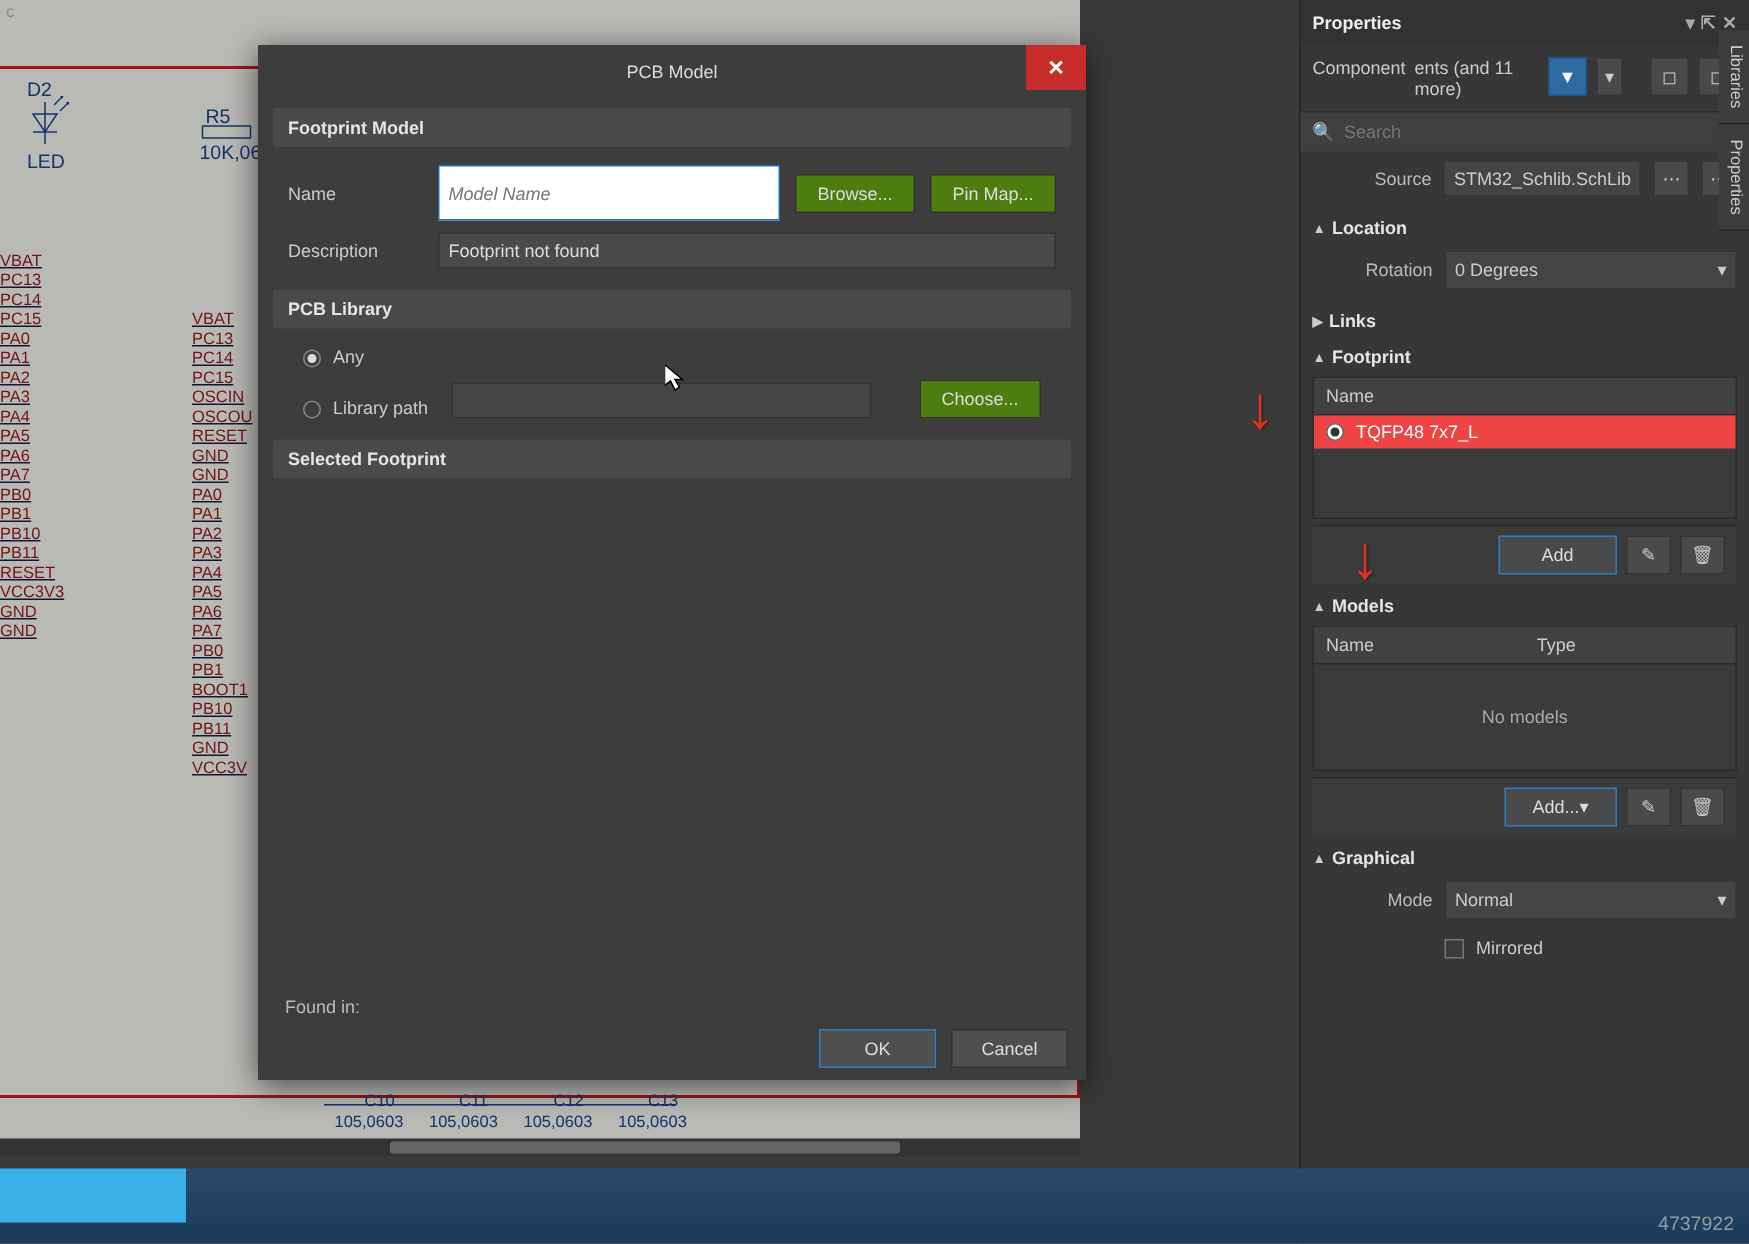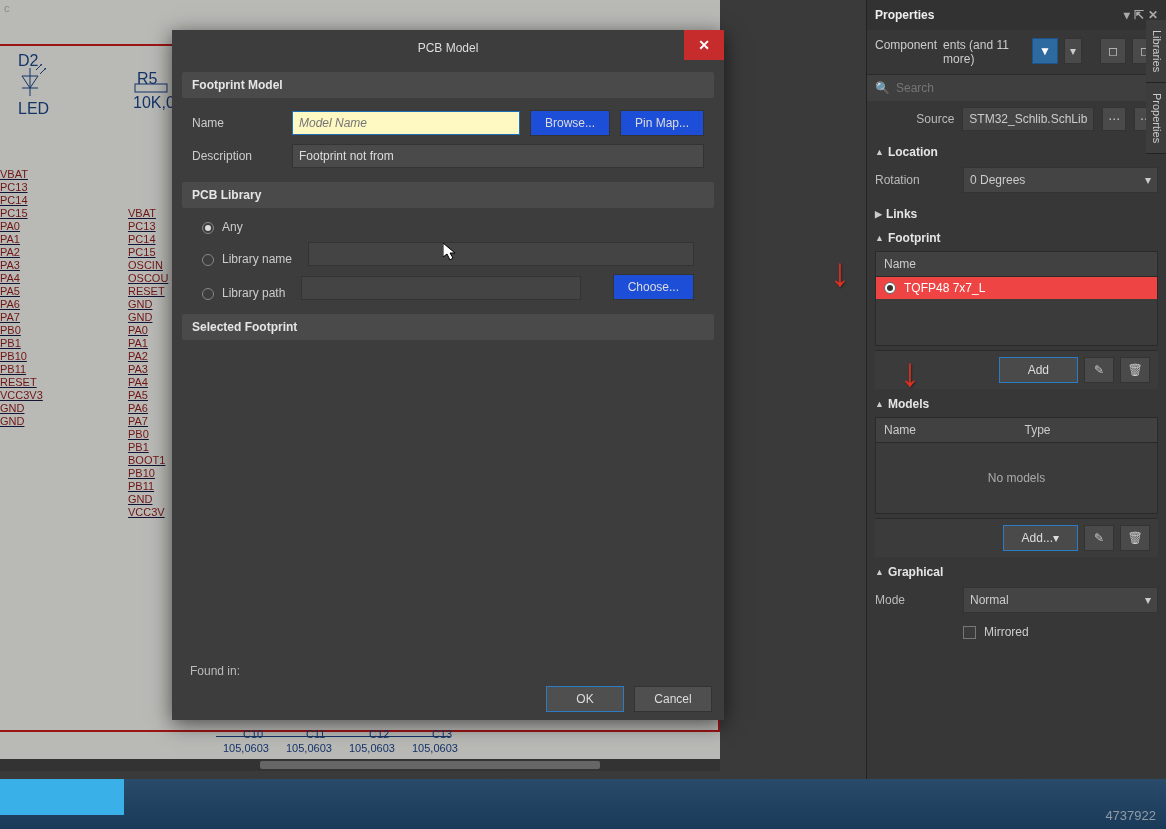--- a/index.html
+++ b/index.html
@@ -3,31 +3,31 @@
 <meta charset="utf-8">
 <style>
 *{box-sizing:border-box;margin:0;padding:0;font-family:"Segoe UI",Tahoma,sans-serif;font-size:12px;user-select:none}
 body{background:#1a1a1a;width:1166px;height:829px;overflow:hidden;position:relative;color:#ccc}
 .root{display:flex;height:100%}
 .canvas-area{flex:1;background:#3a3a3a;position:relative;overflow:hidden}
 .schematic{position:absolute;left:0;top:0;width:720px;height:760px;background:#fcfcf8}
 .red-border{position:absolute;left:0;top:44px;width:720px;height:688px;border:2px solid #d00000;border-left:none}
 .dim-overlay{position:absolute;left:0;top:0;width:720px;height:760px;background:rgba(60,60,60,.35)}
 .netlabel{position:absolute;color:#8b0000;font-size:11px;text-decoration:underline;text-decoration-color:#003;line-height:13px;white-space:nowrap}
-.part{position:absolute;color:#003080;font-size:16px}
+.part{position:absolute;color:#003080;font-size:13px}
 .dialog{position:absolute;left:172px;top:30px;width:552px;height:690px;background:#3d3d3d;box-shadow:0 4px 20px rgba(0,0,0,.6);display:flex;flex-direction:column}
 .dlg-title{height:36px;display:flex;align-items:center;justify-content:center;background:#3d3d3d;position:relative;color:#ddd;font-size:13px}
 .dlg-close{position:absolute;right:0;top:0;width:40px;height:30px;background:#c72c2c;display:flex;align-items:center;justify-content:center;color:#fff;font-size:14px;font-weight:bold;cursor:pointer}
 .dlg-body{flex:1;padding:6px 10px;overflow:hidden}
 .section-hdr{background:#4a4a4a;color:#e5e5e5;font-weight:bold;padding:6px 10px;margin-bottom:8px;border-radius:2px}
 .form-row{display:flex;align-items:center;padding:4px 10px;gap:10px}
 .form-lbl{width:90px;color:#ccc}
-.text-input{flex:1;height:24px;background:#fef9c3;border:1px solid #1e6fb8;padding:2px 6px;color:#888;font-style:italic}
+.text-input{flex:1;height:37px;background:#ffffff;border:1px solid #1e6fb8;padding:2px 6px;color:#888;font-style:italic}
 .text-static{flex:1;height:24px;background:#4a4a4a;border:1px solid #333;padding:4px 6px;color:#ddd}
-.dlg-btn{height:26px;padding:0 14px;background:#1d4ed8;border:1px solid #333;color:#ddd;cursor:pointer;display:flex;align-items:center;justify-content:center}
+.dlg-btn{height:26px;padding:0 14px;background:#4d7c0f;border:1px solid #333;color:#ddd;cursor:pointer;display:flex;align-items:center;justify-content:center}
 .radio-row{display:flex;align-items:flex-end;padding:4px 20px;gap:8px}
 .radio{width:12px;height:12px;border-radius:50%;border:1px solid #888;background:#3d3d3d;position:relative}
 .radio.on::after{content:"";position:absolute;left:2px;top:2px;width:6px;height:6px;border-radius:50%;background:#ddd}
 .radio-lbl{color:#ccc}
 .lib-input{flex:1;height:24px;background:#444;border:1px solid #333;margin-left:8px}
 .hint{color:#999;padding:4px 20px;font-size:11px}
 .dlg-footer{padding:8px 12px;display:flex;align-items:center;gap:10px}
 .dlg-footer .spacer{flex:1}
 .ok-btn{width:78px;height:26px;background:#4f4f4f;border:1px solid #2d7bc0;color:#ddd;display:flex;align-items:center;justify-content:center;cursor:pointer}
 .cancel-btn{width:78px;height:26px;background:#4f4f4f;border:1px solid #333;color:#ddd;display:flex;align-items:center;justify-content:center;cursor:pointer}
@@ -45,21 +45,21 @@
 .search-row{padding:6px 8px;display:flex;align-items:center;gap:6px;background:#3f3f3f}
 .search-ico{color:#999}
 .search-inp{flex:1;background:transparent;border:none;color:#ccc;outline:none}
 .src-row{padding:6px 8px;display:flex;align-items:center;gap:8px}
 .src-lbl{width:80px;text-align:right;color:#bbb}
 .src-val{flex:1;background:#444;border:1px solid #333;padding:4px 6px;color:#ccc}
 .dot3{width:24px;height:24px;background:#4a4a4a;border:1px solid #333;color:#ccc;display:flex;align-items:center;justify-content:center;cursor:pointer}
 .sect{padding:8px 8px 2px;color:#e5e5e5;font-weight:bold;display:flex;align-items:center;gap:4px}
 .sect .tri{font-size:9px;color:#ccc}
 .p-row{padding:6px 8px;display:flex;align-items:center;gap:8px}
-.p-lbl{width:80px;color:#bbb}
+.p-lbl{width:80px;text-align:right;color:#bbb}
 .p-select{flex:1;height:26px;background:#444;border:1px solid #333;color:#ccc;padding:0 6px;display:flex;align-items:center;justify-content:space-between;cursor:pointer}
 .fp-table{margin:4px 8px;border:1px solid #2a2a2a;background:#3b3b3b}
 .tbl-hdr{background:#414141;padding:5px 8px;color:#ccc;border-bottom:1px solid #2a2a2a}
 .tbl-row{display:flex;align-items:center;gap:8px;padding:4px 8px;background:#ef4444;color:#fff}
 .tbl-row .rad{width:12px;height:12px;border-radius:50%;background:#fff;border:1px solid #666;position:relative}
 .tbl-row .rad::after{content:"";position:absolute;left:2px;top:2px;width:6px;height:6px;border-radius:50%;background:#333}
 .tbl-empty{height:46px}
 .btn-row{display:flex;gap:6px;padding:6px 8px;justify-content:flex-end;border-top:1px solid #2a2a2a;background:#3b3b3b;margin:0 8px}
 .btn-add{height:26px;padding:0 28px;background:#4a4a4a;border:1px solid #2d7bc0;color:#ddd;display:flex;align-items:center;justify-content:center;cursor:pointer}
 .btn-sq{width:30px;height:26px;background:#4a4a4a;border:1px solid #333;display:flex;align-items:center;justify-content:center;color:#ccc;cursor:pointer}
@@ -181,32 +181,27 @@
           <input class="text-input" placeholder="Model Name" style="">
           <div class="dlg-btn">
               <span>Browse...</span>
             </div>
           <div class="dlg-btn">
               <span>Pin Map...</span>
             </div>
         </div>
         <div class="form-row">
           <div class="form-lbl">Description</div>
-          <div class="text-static">Footprint not from</div>
+          <div class="text-static">Footprint not found</div>
         </div>
         <div style="height:10px"></div>
         <div class="section-hdr">PCB Library</div>
         <div class="radio-row">
           <div class="radio on"></div>
           <div class="radio-lbl">Any</div>
-        </div>
-        <div class="radio-row">
-          <div class="radio"></div>
-          <div class="radio-lbl">Library name</div>
-          <div class="lib-input"></div>
         </div>
         <div class="radio-row">
           <div class="radio"></div>
           <div class="radio-lbl">Library path</div>
           <div class="lib-input" style="flex:0 0 280px"></div>
           <div class="dlg-btn" style="margin-left:auto">
               <span>Choose...</span>
             </div>
         </div>
         <div style="height:10px"></div>

